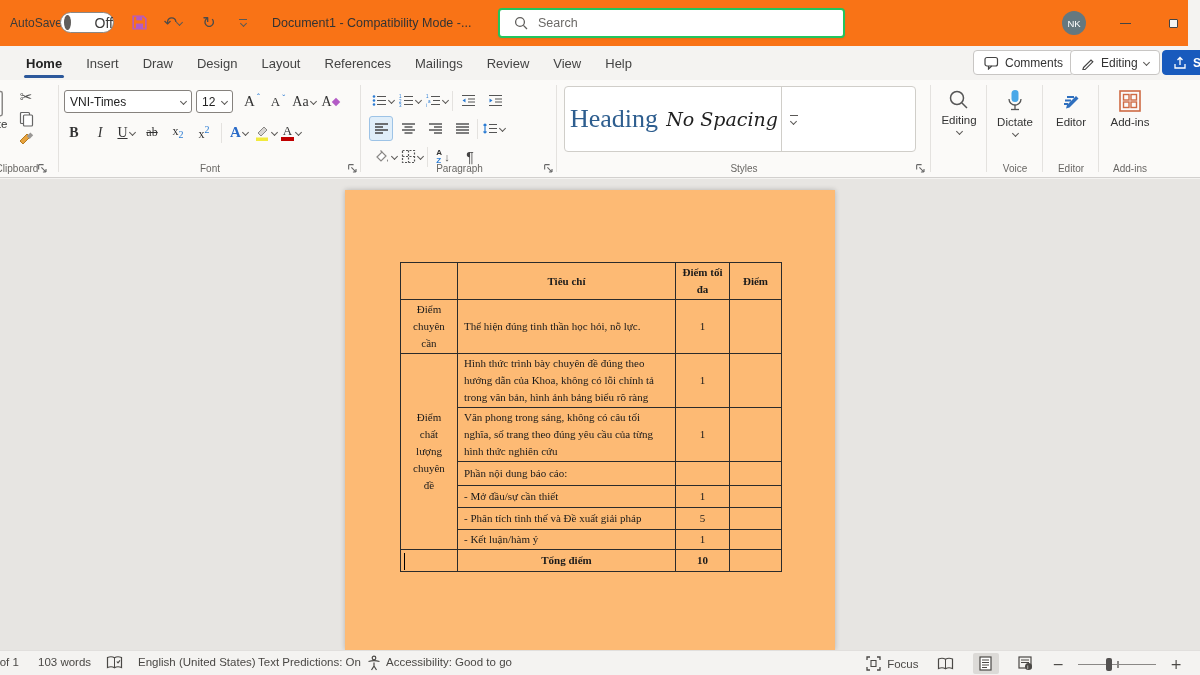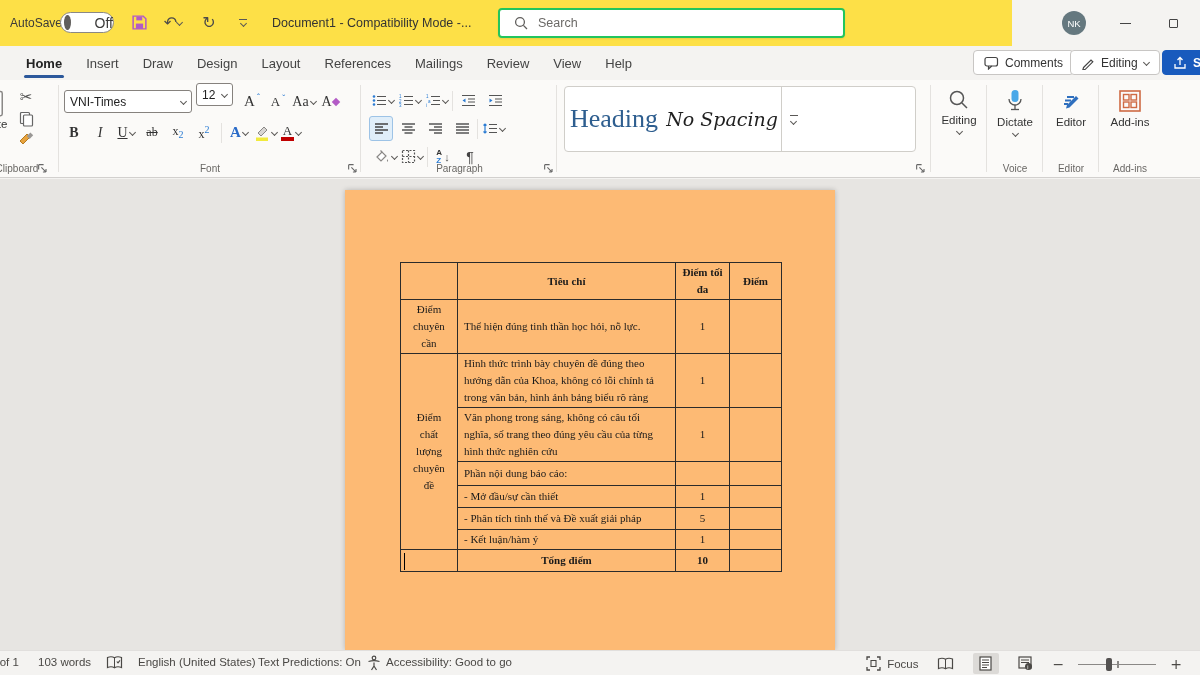--- a/index.html
+++ b/index.html
@@ -1,21 +1,21 @@
 <!DOCTYPE html>
 <html><head>
 <meta charset="utf-8">
 <style>
   * { margin:0; padding:0; box-sizing:border-box; }
   html,body { width:1200px; height:675px; overflow:hidden; font-family:"Liberation Sans", sans-serif; background:#f4f3f1; }
   .abs { position:absolute; }
   svg { display:block; }
 
   
-  #titlebar { position:absolute; left:0; top:0; width:1012px; height:46px; background:#fde047; }
+  #titlebar { position:absolute; left:0; top:0; width:1188px; height:46px; background:#f97316; }
   .ts { font-size:12px; color:#3b3a39; }
   #autosave-label { left:10px; top:16px; }
   #autosave-toggle { left:60px; top:12px; width:54px; height:21px; border:1px solid #8a8886; border-radius:11px; background:#fff; display:flex; align-items:center; }
   #autosave-knob { width:15px; height:15px; border-radius:50%; background:#605e5c; margin-left:3px; }
   #autosave-state { font-size:14px; color:#3b3a39; margin-left:24px; }
   .qat-btn { width:26px; height:26px; top:9px; display:flex; align-items:center; justify-content:center; border-radius:4px; }
   .glyph { font-family:"DejaVu Sans", sans-serif; color:#4d4b49; font-size:16px; }
   .chev { display:inline-block; width:5px; height:5px; border-right:1.3px solid #5a5856; border-bottom:1.3px solid #5a5856; transform:rotate(45deg); }
   #doc-title { left:272px; top:16px; font-size:12.5px; color:#333; }
   #search-box { left:498px; top:8px; width:347px; height:30px; background:#fff; border:2px solid #22c55e; border-radius:4px; box-shadow:0 1px 2px rgba(0,0,0,.08); display:flex; align-items:center; padding-left:14px; gap:10px; }
@@ -49,21 +49,21 @@
 
   
   #grp-clipboard { position:absolute; left:-24px; top:0; width:82px; height:98px; }
   #paste-btn { position:absolute; left:2px; top:8px; display:flex; flex-direction:column; align-items:center; font-size:11.5px; color:#333; }
   #clip-col { position:absolute; left:42px; top:8px; display:flex; flex-direction:column; gap:5px; align-items:center; }
 
   
   #grp-font { position:absolute; left:60px; top:0; width:300px; height:98px; }
   .combo { border:1px solid #86827e; border-radius:3px; background:#fff; height:23px; display:flex; align-items:center; font-size:12px; color:#222; padding:0 5px; justify-content:space-between; }
   #font-name { position:absolute; left:4px; top:10px; width:128px; }
-  #font-size { position:absolute; left:136px; top:3px; width:37px; }
+  #font-size { position:absolute; left:136px; top:10px; width:37px; }
   #font-row1b { position:absolute; left:180px; top:9px; display:flex; gap:2px; }
   #font-row2 { position:absolute; left:2px; top:40px; display:flex; gap:2px; align-items:center; }
 
   
   #grp-para { position:absolute; left:363px; top:0; width:193px; height:98px; }
   .prow { position:absolute; display:flex; gap:3px; align-items:center; }
   .sel { background:#e0eef9; border:1px solid #9dc3e6; border-radius:3px; }
 
   
   #grp-styles { position:absolute; left:558px; top:0; width:372px; height:98px; }
@@ -405,20 +405,21 @@
 
   <div id="grp-styles">
     <div id="style-gallery">
       <div class="style-card" id="style-heading">Heading</div>
       <div class="style-card" id="style-nospacing">No Spacing</div>
       <div id="style-more">
           <span class="bar"></span>
           <span class="chev"></span>
         </div>
     </div>
+    <span class="glabel">Styles</span>
     <svg class="launcher" style="right:4px" viewBox="0 0 10 10">
         <path d="M1.5 1.5 H6 M1.5 1.5 V6" stroke="#666" fill="none"></path>
         <path d="M4 4 L8.2 8.2 M8.2 8.2 V5.4 M8.2 8.2 H5.4" stroke="#666" fill="none"></path>
       </svg>
   </div>
   <span class="gdiv" style="left:930px"></span>
 
   <div class="rgrp" style="left:932px;width:54px">
     <div class="bigbtn">
       <svg width="22" height="22" viewBox="0 0 22 22">

